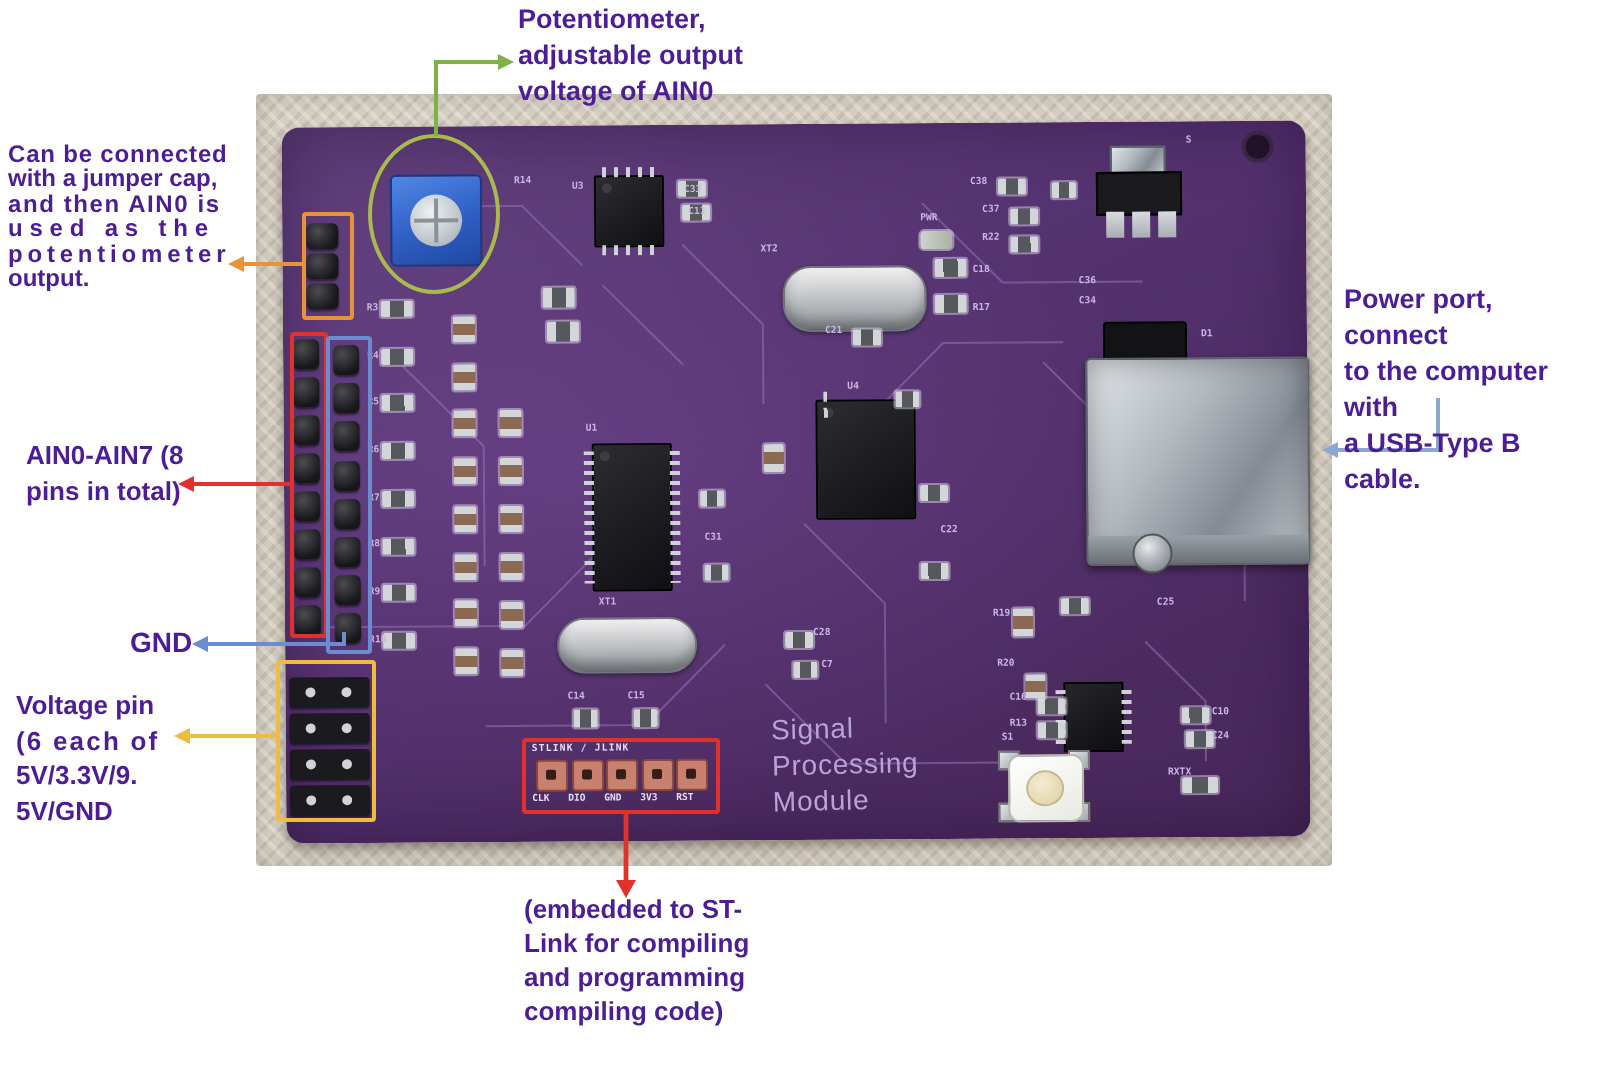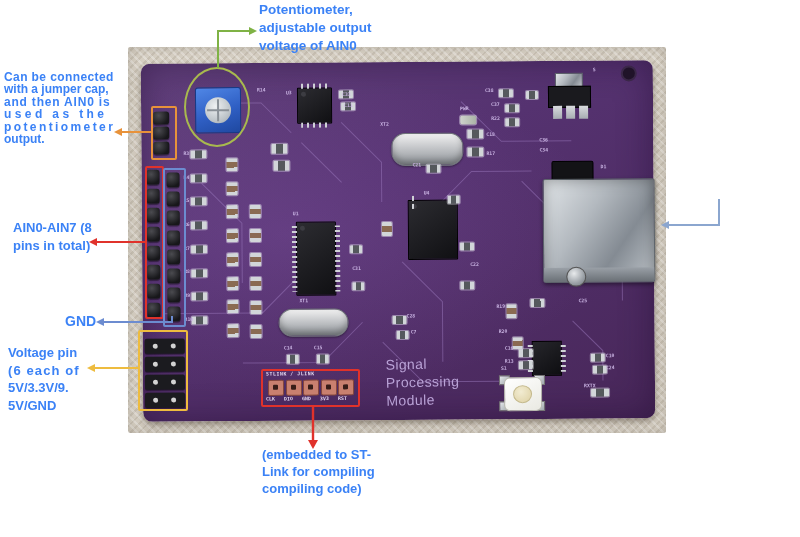--- a/index.html
+++ b/index.html
@@ -95,21 +95,21 @@
   .hl{position:absolute;border:2px solid #f00;border-radius:2px;z-index:30;}
   #hl-jumper{left:151px;top:106px;width:22px;height:50px;}
   #hl-ain{left:145px;top:166px;width:15px;height:149px;}
   #hl-gnd{left:163px;top:168px;width:19px;height:155px;}
   #hl-voltage{left:138px;top:330px;width:46px;height:77px;}
   #hl-prog{left:261px;top:369px;width:95px;height:34px;}
   #hl-circle{left:184px;top:67px;width:62px;height:76px;border-radius:50%;border-width:2.5px;}
 
   svg.arrows{position:absolute;left:0;top:0;width:800px;height:537px;z-index:35;pointer-events:none;}
 
-  .ann-text{position:absolute;color:#3b82f6;font-weight:600;z-index:40;}
+  .ann-text{position:absolute;color:#4c1d95;font-weight:600;z-index:40;}
   .ann-text .line{display:block;}
   .ann-pot{left:259px;top:1px;font-size:13.5px;line-height:18px;}
   .ann-jumper{left:4px;top:71px;font-size:12px;line-height:12.4px;width:118px;}
   .ann-jumper .line:nth-child(1){letter-spacing:.4px;}
   .ann-jumper .line:nth-child(3){letter-spacing:.8px;}
   .ann-jumper .line:nth-child(4){letter-spacing:3.4px;}
   .ann-jumper .line:nth-child(5){letter-spacing:2.4px;}
   .ann-ain{left:13px;top:219px;font-size:13px;line-height:17.5px;}
   .ann-gnd{left:65px;top:313px;font-size:14px;}
   .ann-voltage{left:8px;top:344px;font-size:13px;line-height:17.5px;}
@@ -359,18 +359,24 @@
       <span class="line">AIN0-AIN7 (8</span>
       <span class="line">pins in total)</span>
     </div>
   <div class="ann-text ann-gnd">GND</div>
   <div class="ann-text ann-voltage">
       <span class="line">Voltage pin</span>
       <span class="line">(6 each of</span>
       <span class="line">5V/3.3V/9.</span>
       <span class="line">5V/GND</span>
     </div>
+  <div class="ann-text ann-power">
+      <span class="line">Power port, connect</span>
+      <span class="line">to the computer with</span>
+      <span class="line">a USB-Type B cable.</span>
+    </div>
   <div class="ann-text ann-prog">
       <span class="line">(embedded to ST-</span>
       <span class="line">Link for compiling</span>
+      <span class="line">and programming</span>
       <span class="line">compiling code)</span>
     </div>
 </div>
 
 </body></html>

